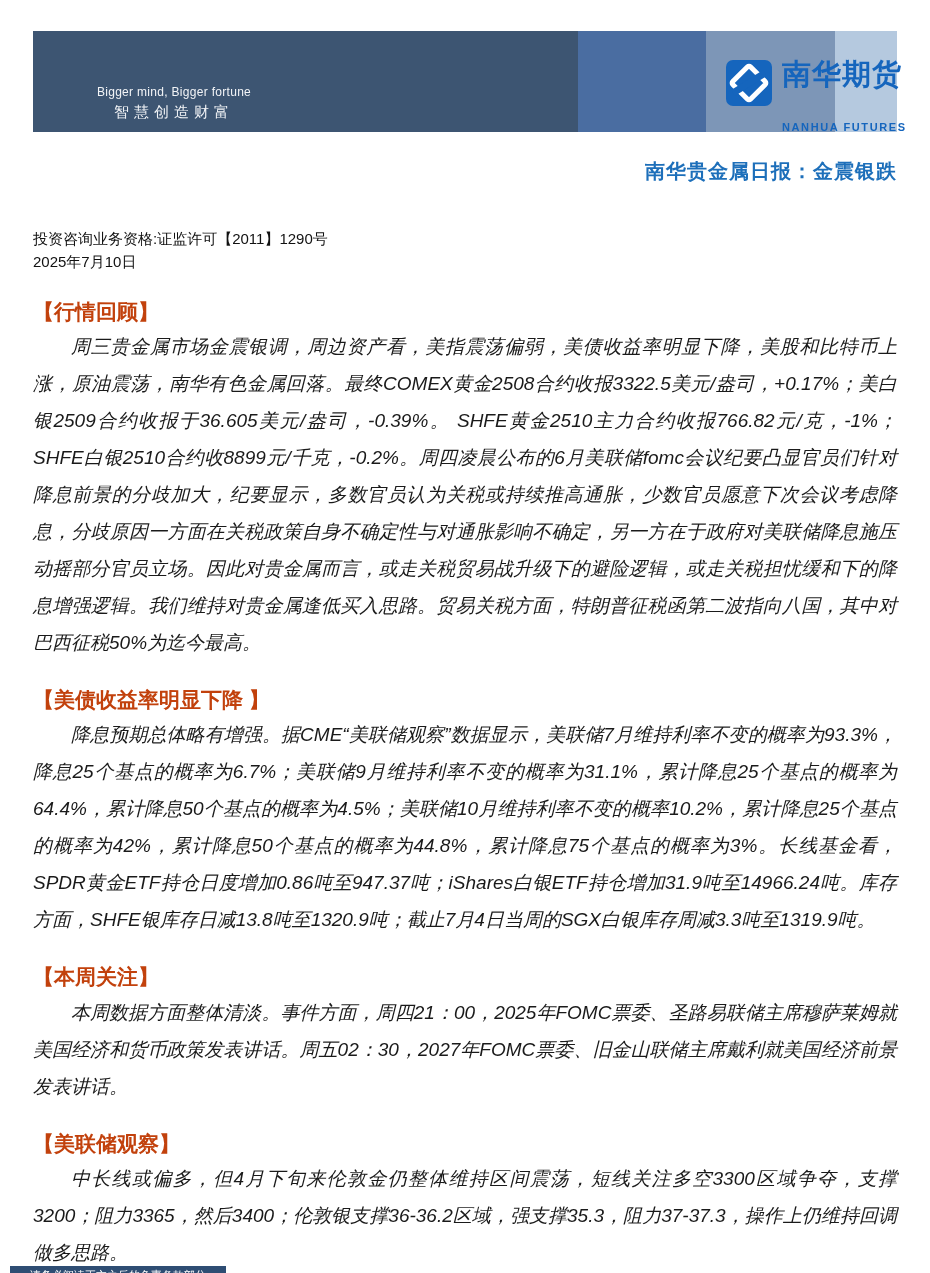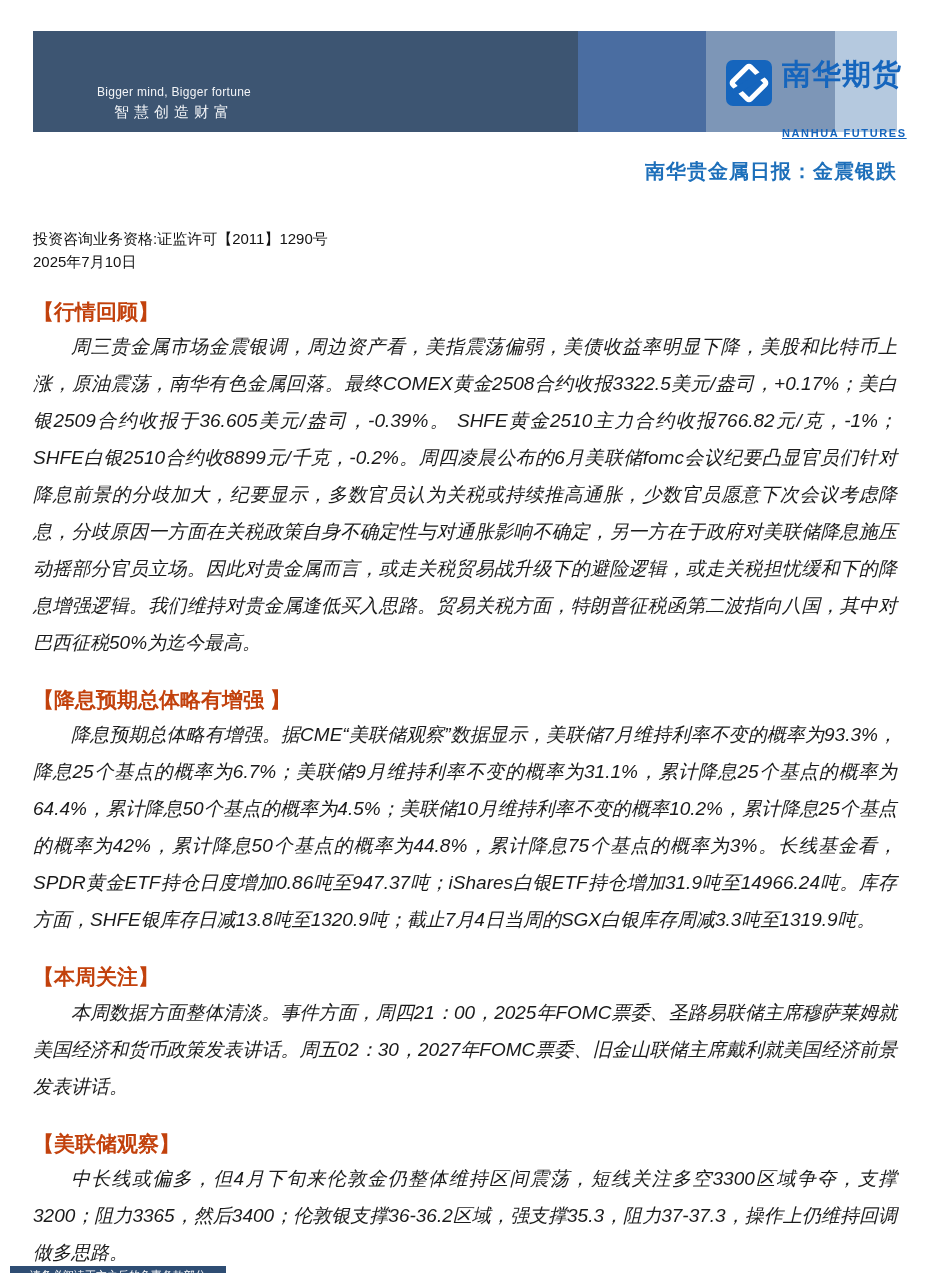--- a/index.html
+++ b/index.html
@@ -19,21 +19,21 @@
   .seg3 { width: 129px; background: #7d96b7; }
   .seg4 { flex: 1; background: #b5c9df; }
   .slogan { position: absolute; left: 6px; bottom: 10px; width: 270px; text-align: center; color: #f2f4f7; }
   .slogan-en { font-size: 12px; letter-spacing: 0.3px; }
   .slogan-zh { font-size: 15px; letter-spacing: 5px; margin-top: 4px; }
 
   .logo { position: absolute; left: 692px; top: 28px; display: flex; align-items: flex-start; }
   .logo-icon { width: 48px; height: 48px; margin-right: 9px; }
   .logo-text { display: flex; flex-direction: column; gap: 23px; }
   .logo-zh { font-size: 29px; font-weight: bold; color: #1565bd; letter-spacing: 1px; line-height: 1.05; white-space: nowrap; }
-  .logo-en { font-size: 11px; font-weight: bold; color: #1565bd; letter-spacing: 1.6px; margin-top: 15px; white-space: nowrap; text-decoration: underline; }
+  .logo-en { font-size: 11px; font-weight: bold; color: #1565bd; letter-spacing: 1.6px; margin-top: 9px; white-space: nowrap; }
 
   
   .title { margin-top: 27px; text-align: right; font-size: 20px; font-weight: bold; color: #1d6fba; line-height: 1.2; letter-spacing: 1px; }
   .meta { margin-top: 44px; font-size: 15px; line-height: 23px; color: #111111; }
   .meta div { white-space: nowrap; }
 
   
   .sec-h { font-size: 21px; font-weight: bold; color: #c2410c; margin: 26px 0 0 0; line-height: 1.2; }
   .sec-p { font-size: 19px; line-height: 37px; color: #1a1a1a; text-align: justify; text-justify: inter-character; text-indent: 2em; margin: 4px 0 0 0; font-style: italic; }
 
@@ -74,21 +74,21 @@
     <div class="title">南华贵金属日报：金震银跌</div>
 
     <div class="meta">
       <div>投资咨询业务资格:证监许可【2011】1290号</div>
       <div>2025年7月10日</div>
     </div>
 
     <div class="sec-h">【行情回顾】</div>
     <p class="sec-p">周三贵金属市场金震银调，周边资产看，美指震荡偏弱，美债收益率明显下降，美股和比特币上涨，原油震荡，南华有色金属回落。最终COMEX黄金2508合约收报3322.5美元/盎司，+0.17%；美白银2509合约收报于36.605美元/盎司，-0.39%。 SHFE黄金2510主力合约收报766.82元/克，-1%；SHFE白银2510合约收8899元/千克，-0.2%。周四凌晨公布的6月美联储fomc会议纪要凸显官员们针对降息前景的分歧加大，纪要显示，多数官员认为关税或持续推高通胀，少数官员愿意下次会议考虑降息，分歧原因一方面在关税政策自身不确定性与对通胀影响不确定，另一方在于政府对美联储降息施压动摇部分官员立场。因此对贵金属而言，或走关税贸易战升级下的避险逻辑，或走关税担忧缓和下的降息增强逻辑。我们维持对贵金属逢低买入思路。贸易关税方面，特朗普征税函第二波指向八国，其中对巴西征税50%为迄今最高。</p>
 
-    <div class="sec-h">【降息预期总体略有增强 】</div>
+    <div class="sec-h">【美债收益率明显下降 】</div>
     <p class="sec-p">降息预期总体略有增强。据CME“美联储观察”数据显示，美联储7月维持利率不变的概率为93.3%，降息25个基点的概率为6.7%；美联储9月维持利率不变的概率为31.1%，累计降息25个基点的概率为64.4%，累计降息50个基点的概率为4.5%；美联储10月维持利率不变的概率10.2%，累计降息25个基点的概率为42%，累计降息50个基点的概率为44.8%，累计降息75个基点的概率为3%。长线基金看，SPDR黄金ETF持仓日度增加0.86吨至947.37吨；iShares白银ETF持仓增加31.9吨至14966.24吨。库存方面，SHFE银库存日减13.8吨至1320.9吨；截止7月4日当周的SGX白银库存周减3.3吨至1319.9吨。</p>
 
     <div class="sec-h">【本周关注】</div>
     <p class="sec-p">本周数据方面整体清淡。事件方面，周四21：00，2025年FOMC票委、圣路易联储主席穆萨莱姆就美国经济和货币政策发表讲话。周五02：30，2027年FOMC票委、旧金山联储主席戴利就美国经济前景发表讲话。</p>
 
     <div class="sec-h">【美联储观察】</div>
     <p class="sec-p">中长线或偏多，但4月下旬来伦敦金仍整体维持区间震荡，短线关注多空3300区域争夺，支撑3200；阻力3365，然后3400；伦敦银支撑36-36.2区域，强支撑35.3，阻力37-37.3，操作上仍维持回调做多思路。</p>
 
   </div>
 

